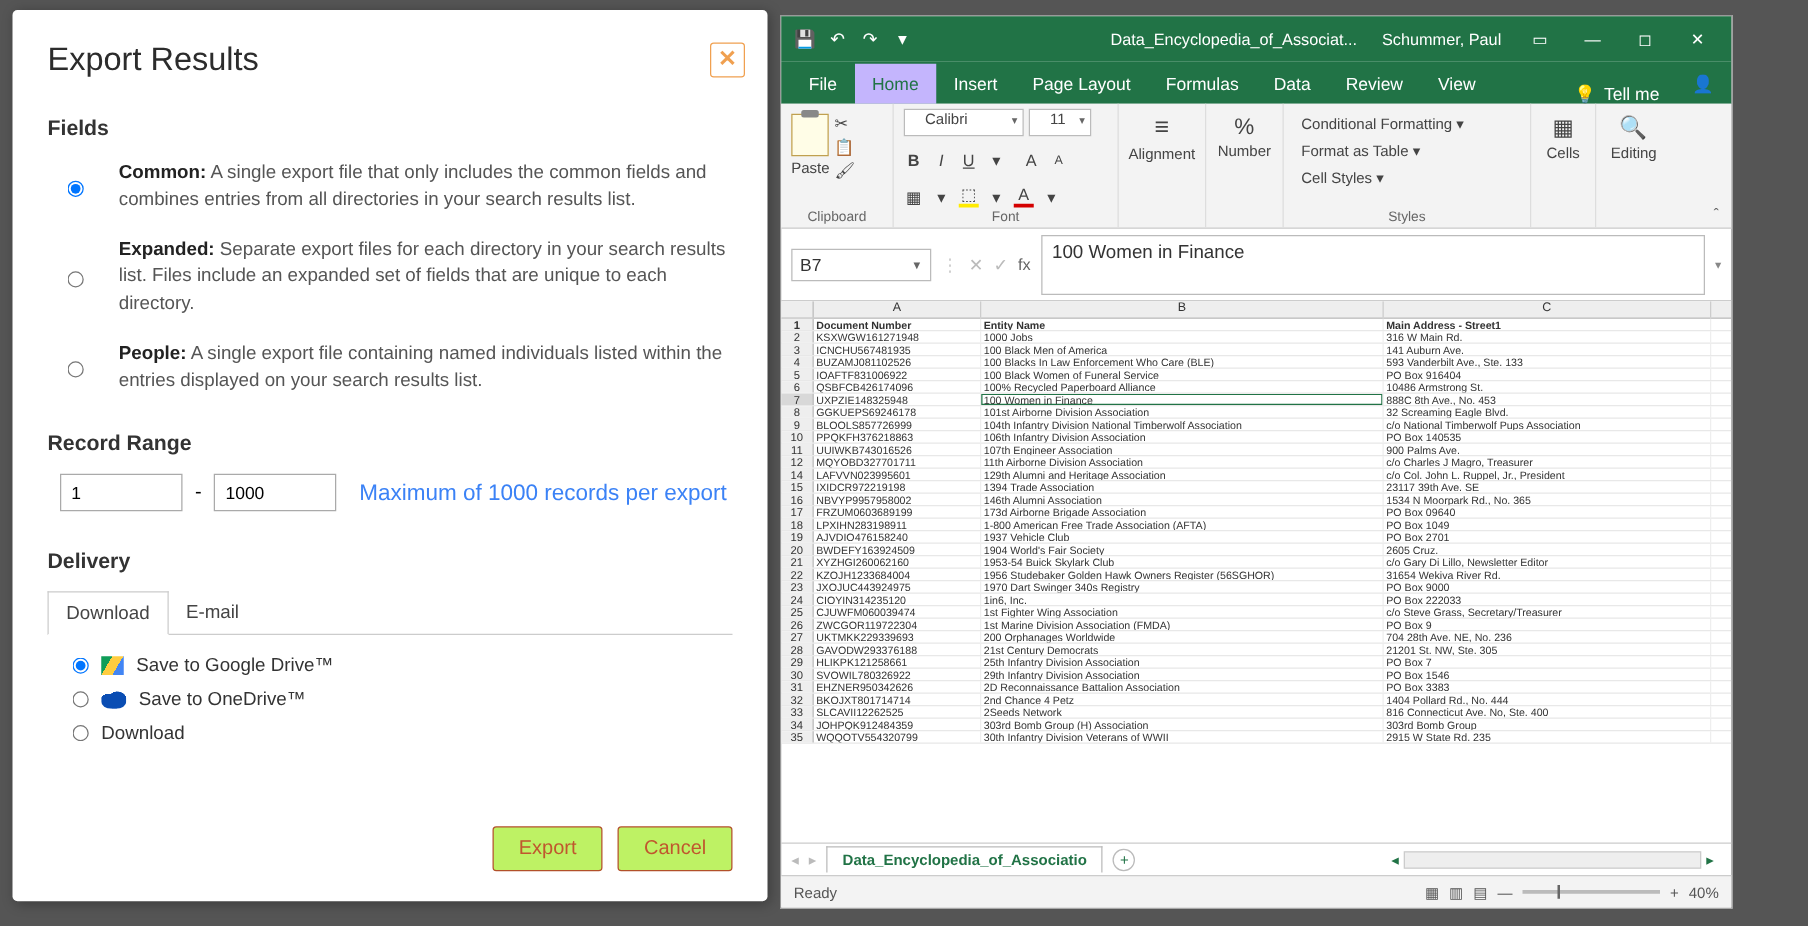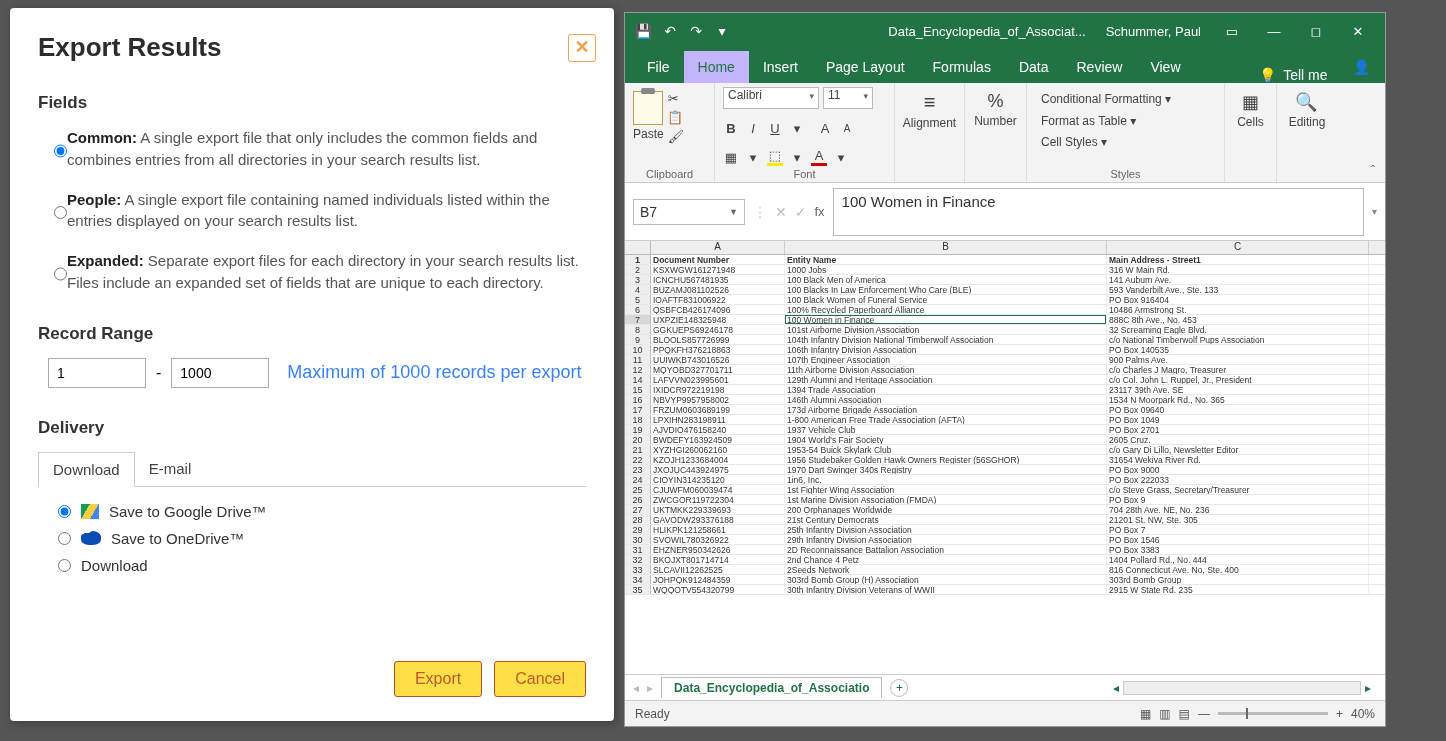--- a/index.html
+++ b/index.html
@@ -1,53 +1,53 @@
 <!DOCTYPE html>
 <html><head>
 <meta charset="utf-8">
 <style>
 *{box-sizing:border-box;margin:0;padding:0;font-family:"Segoe UI",Arial,sans-serif}
 body{background:#555;width:1446px;height:741px;position:relative;overflow:hidden}
 .modal{position:absolute;left:10px;top:8px;width:604px;height:713px;background:#fff;border-radius:4px;box-shadow:2px 2px 10px rgba(0,0,0,.3);padding:24px 28px}
-.modal h1{font-size:26px;font-weight:700;color:#2c2c2c;margin-bottom:24px}
+.modal h1{font-size:26px;font-weight:400;color:#2c2c2c;margin-bottom:24px}
 .close-btn{position:absolute;right:18px;top:26px;width:28px;height:28px;border:1px solid #f0a050;border-radius:3px;color:#f0a050;font-size:18px;line-height:24px;text-align:center;cursor:pointer;font-weight:bold}
 .section-h{font-size:17px;font-weight:600;color:#333;margin:30px 0 14px}
-.opt{display:flex;margin:0 0 18px 16px;gap:0}
+.opt{display:flex;margin:0 0 18px 16px;gap:28px}
 .opt input[type=radio]{margin-top:4px;flex-shrink:0}
 .opt-text{font-size:15px;color:#555;line-height:1.45}
 .opt-text b{color:#222;font-weight:700}
 .range-row{display:flex;align-items:center;gap:10px;margin:10px 0 0 10px}
 .range-row input{width:98px;height:30px;border:1px solid #aaa;padding:0 8px;font-size:14px}
 .range-note{font-size:18px;color:#3b82f6;margin-left:8px}
 .tabs{margin-top:10px;border-bottom:1px solid #ccc;display:flex}
 .tab{padding:8px 14px;font-size:15px;color:#444;cursor:pointer}
 .tab.active{border:1px solid #ccc;border-bottom:1px solid #fff;margin-bottom:-1px;background:#fff;font-weight:500}
 .del-opts{padding:16px 0 0 20px}
 .del-opt{display:flex;align-items:center;gap:10px;margin-bottom:10px;font-size:15px;color:#333}
 .icon-drive{width:18px;height:15px;background:linear-gradient(120deg,#0f9d58 33%,#ffcd40 33% 66%,#4285f4 66%)}
 .icon-onedrive{width:20px;height:14px;background:radial-gradient(circle at 30% 70%,#0a4db3 45%,transparent 46%),radial-gradient(circle at 65% 55%,#0a4db3 50%,transparent 51%);border-radius:40%}
 .modal-footer{position:absolute;bottom:24px;right:28px;display:flex;gap:12px}
-.btn{padding:8px 20px;font-size:16px;border:1px solid #b2502a;background:#fde047;color:#c0572e;border-radius:3px;cursor:pointer}
+.btn{padding:8px 20px;font-size:16px;border:1px solid #b2502a;background:#bef264;color:#c0572e;border-radius:3px;cursor:pointer}
 .excel{position:absolute;left:624px;top:12px;width:762px;height:715px;background:#fff;border:1px solid #999;display:flex;flex-direction:column}
 .titlebar{height:36px;background:#217346;display:flex;align-items:center;color:#fff;font-size:13px;padding:0 6px}
 .titlebar .tico{width:26px;text-align:center;font-size:14px}
 .titlebar .spacer{flex:1}
 .titlebar .ttext{padding:0 10px;white-space:nowrap}
 .titlebar .wbtn{width:42px;text-align:center;font-size:13px}
 .ribbon-tabs{height:34px;background:#217346;display:flex;align-items:flex-end;color:#fff;font-size:14px;padding-left:8px}
 .rtab{padding:8px 14px;cursor:pointer}
 .rtab.active{background:#c4b5fd;color:#217346}
 .tellme{display:flex;align-items:center;gap:6px;padding:0 12px}
 .ribbon-body{height:100px;background:#f3f3f3;border-bottom:1px solid #ccc;display:flex;font-size:12px;color:#444;position:relative}
 .rgroup{border-right:1px solid #ddd;padding:4px 8px 16px;display:flex;flex-direction:column;justify-content:space-between;position:relative}
 .rgroup .lbl{position:absolute;bottom:2px;left:0;right:0;text-align:center;font-size:11px;color:#666}
 .paste-ico{width:30px;height:34px;background:#fffde7;border:1px solid #c0a050;position:relative;margin:4px auto 2px}
 .paste-ico:before{content:"";position:absolute;top:-4px;left:7px;width:14px;height:6px;background:#888;border-radius:2px}
 .font-ctrl{display:flex;gap:4px;align-items:center}
-.fsel{border:1px solid #bbb;background:#fff;height:22px;padding:0 18px 0 4px;font-size:12px;min-width:50px;position:relative}
+.fsel{border:1px solid #bbb;background:#fff;height:22px;padding:0 18px 0 16px;font-size:12px;min-width:50px;position:relative}
 .fsel:after{content:"▾";position:absolute;right:4px;top:3px;font-size:9px;color:#666}
 .frow{display:flex;gap:6px;margin-top:6px;align-items:center;font-size:13px}
 .frow span{min-width:16px;text-align:center}
 .big-btn{display:flex;flex-direction:column;align-items:center;gap:2px;padding:4px 6px;font-size:12px}
 .styles-list{font-size:12px;line-height:1.8;padding:2px 6px}
 .namebox-row{height:58px;border-bottom:1px solid #ccc;display:flex;align-items:center;padding:4px 8px;gap:8px;font-size:14px;color:#333}
 .namebox{border:1px solid #bbb;width:112px;height:26px;padding:0 6px;display:flex;align-items:center;justify-content:space-between}
 .fx-ico{color:#666;font-size:13px}
 .fx-input{flex:1;border:1px solid #bbb;height:48px;padding:4px 8px;font-size:15px}
 .grid-area{flex:1;overflow:hidden;position:relative;font-size:9px;color:#333}
@@ -80,25 +80,25 @@
   <div class="close-btn">✕</div>
 
   <div class="section-h">Fields</div>
   <div id="field-opts">
       <div class="opt">
         <input type="radio" name="f" checked="" style="">
   <div class="opt-text"><b>Common:</b> A single export file that only includes the common fields and combines entries from all directories in your search results list.</div>
       </div>
       <div class="opt">
         <input type="radio" name="f" style="">
-  <div class="opt-text"><b>People:</b> A single export file containing named individuals listed within the entries displayed on your search results list.</div>
+  <div class="opt-text"><b>Expanded:</b> Separate export files for each directory in your search results list. Files include an expanded set of fields that are unique to each directory.</div>
       </div>
       <div class="opt">
         <input type="radio" name="f" style="">
-  <div class="opt-text"><b>Expanded:</b> Separate export files for each directory in your search results list. Files include an expanded set of fields that are unique to each directory.</div>
+  <div class="opt-text"><b>People:</b> A single export file containing named individuals listed within the entries displayed on your search results list.</div>
       </div>
     </div>
 
   <div class="section-h">Record Range</div>
   <div class="range-row">
     <input type="text" value="1" style="">
     <span>-</span>
     <input type="text" value="1000" style="">
     <span class="range-note">Maximum of 1000 records per export</span>
   </div>

